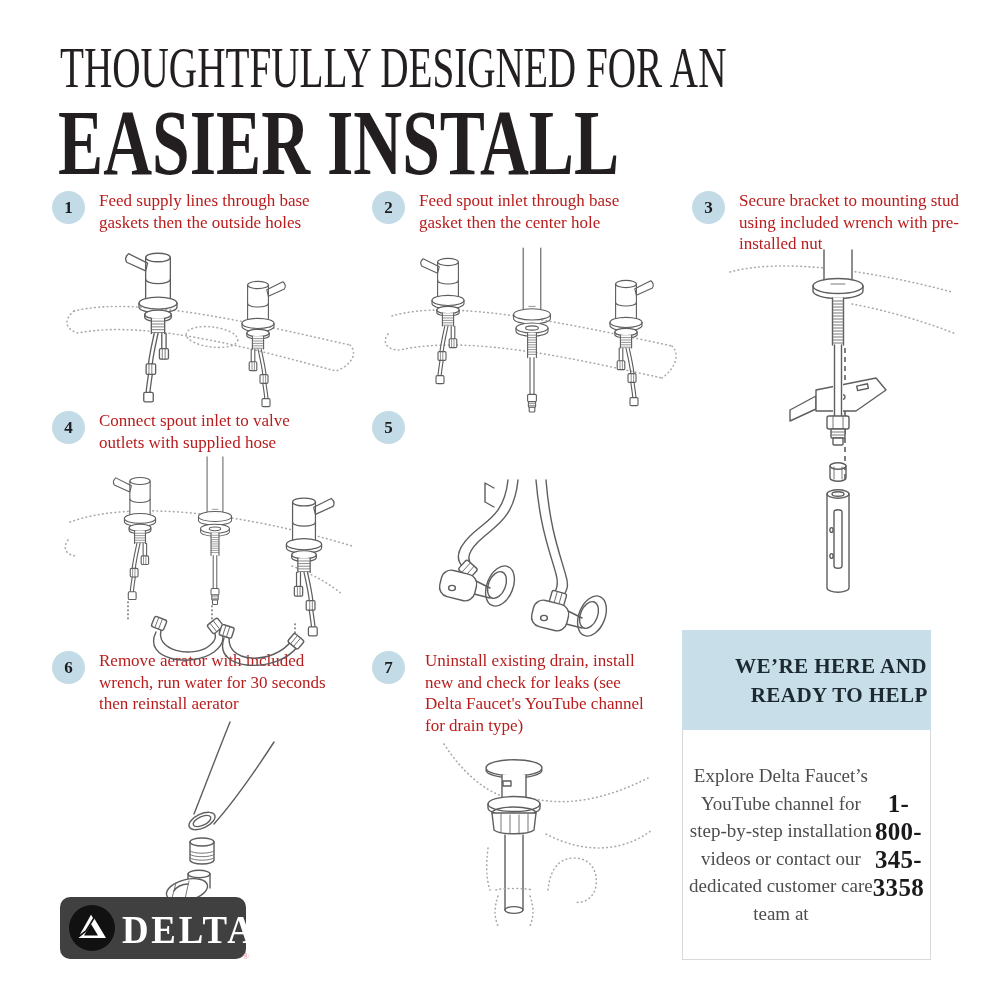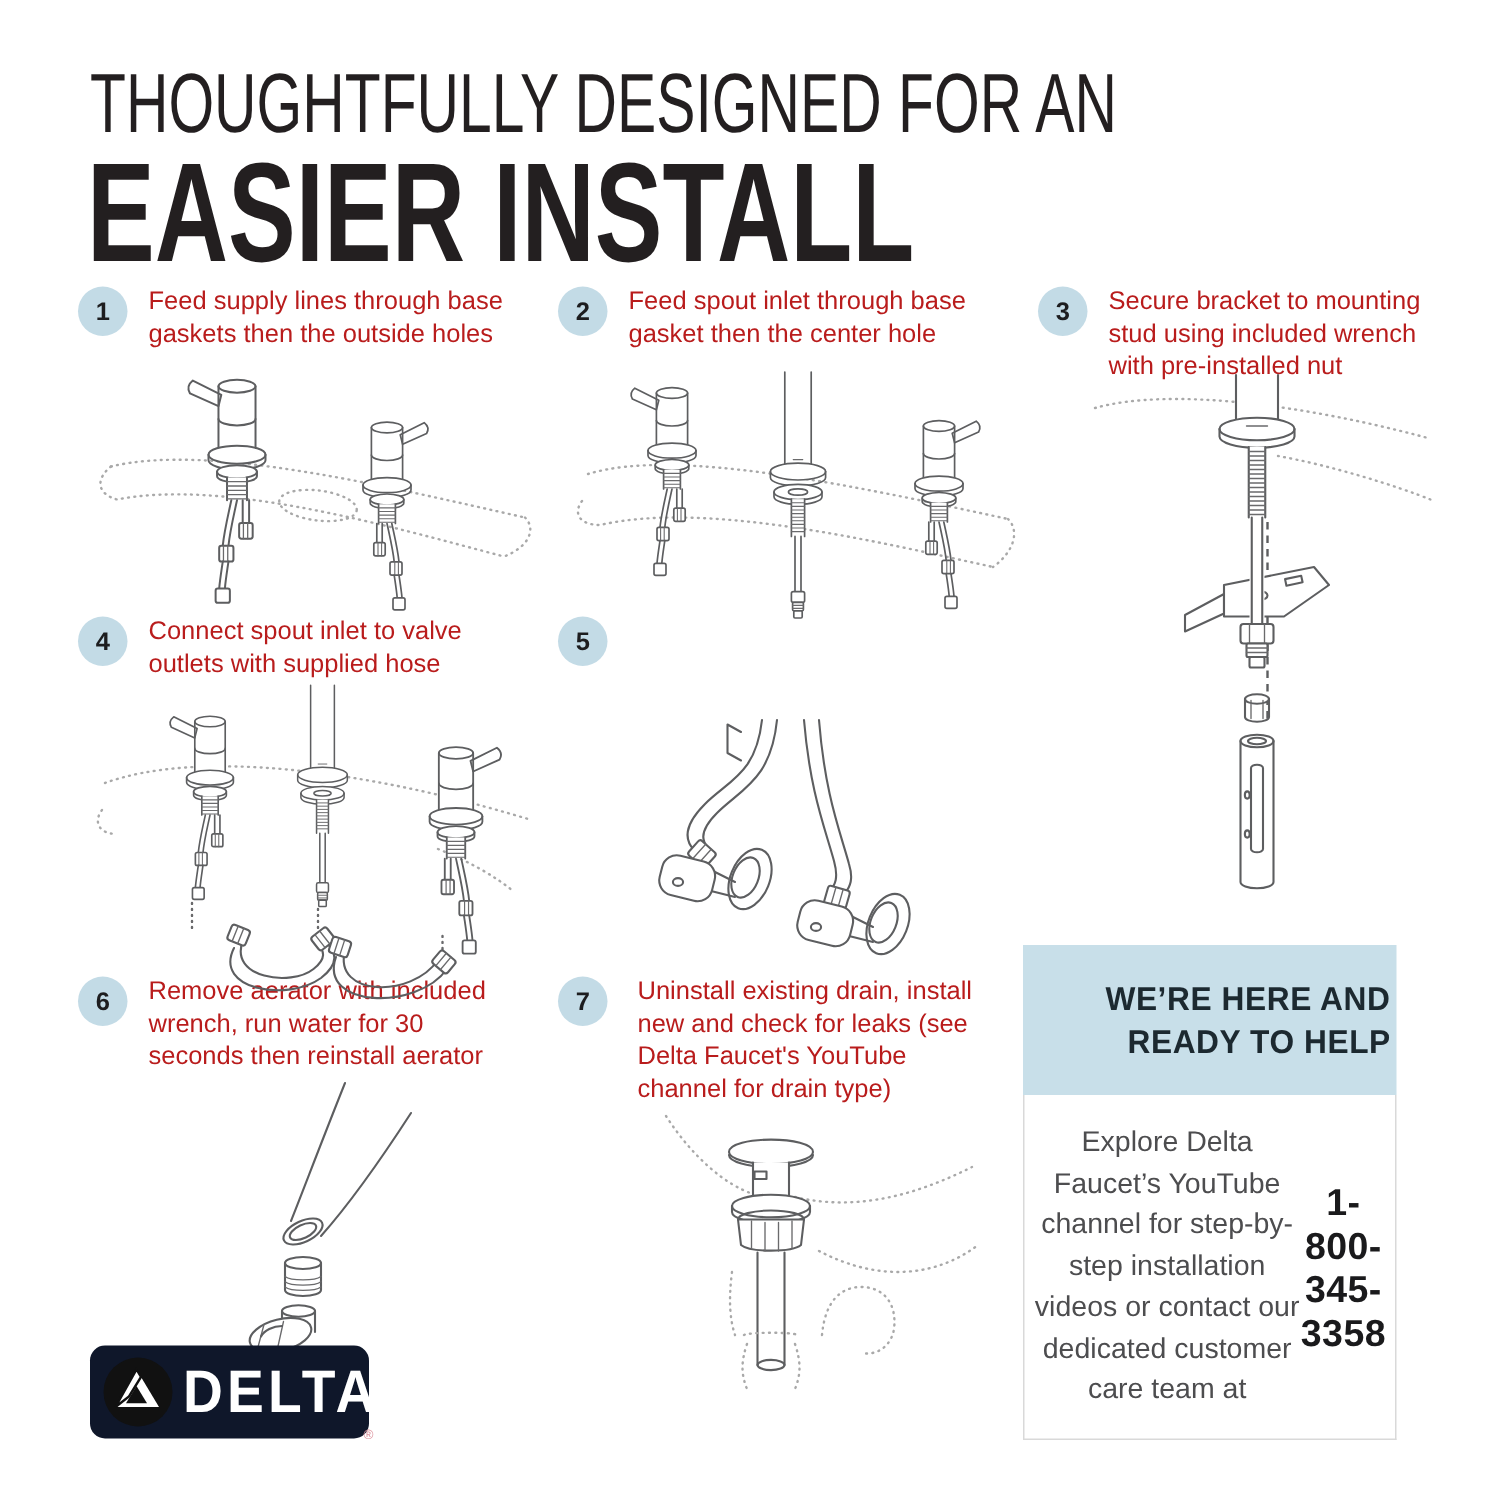--- a/index.html
+++ b/index.html
@@ -1,17 +1,17 @@
 <!DOCTYPE html>
 <html><head>
 <meta charset="utf-8">
 <style>
   html,body{margin:0;padding:0;background:#ffffff;}
   .page{position:relative;width:1000px;height:1000px;background:#ffffff;overflow:hidden;
-        font-family:Liberation Sans, sans-serif;color:#4d4d4f;}
+        font-family:Liberation Serif, serif;color:#4d4d4f;}
   
   .kicker{position:absolute;left:60px;top:36px;font-size:56px;font-weight:500;color:#231f20;
           white-space:nowrap;transform:scaleX(.70);transform-origin:left top;letter-spacing:0px;}
   .title{position:absolute;left:58px;top:88px;font-size:94px;font-weight:700;color:#231f20;
          white-space:nowrap;transform:scaleX(.72);transform-origin:left top;letter-spacing:0px;}
   
   .step{position:absolute;display:flex;align-items:flex-start;}
   .badge{width:33px;height:33px;border-radius:50%;background:#c3dbe6;flex:0 0 33px;
          display:flex;align-items:center;justify-content:center;
          font-size:17px;font-weight:700;color:#1d1d1f;margin-top:1px;}
@@ -30,21 +30,21 @@
   .help-head{height:100px;background:#c8dfe9;display:flex;flex-direction:column;
              align-items:flex-end;justify-content:center;}
   .help-head div{font-size:22px;font-weight:700;color:#1c2930;letter-spacing:.4px;
                  transform:scaleX(.96);line-height:29px;white-space:nowrap;}
   .help-body{height:230px;border:1px solid #d9d9d9;border-top:none;background:#fff;
              display:flex;flex-direction:row;align-items:center;justify-content:center;
              padding:0 6px;box-sizing:border-box;text-align:center;}
   .help-body p{margin:0;font-size:19px;line-height:27.5px;color:#4d4d4f;}
   .help-phone{font-size:25px;font-weight:700;color:#1a1a1c;margin-top:3px;letter-spacing:.3px;}
   
-  .logo{position:absolute;left:60px;top:897px;width:186px;height:62px;background:#0f172a;
+  .logo{position:absolute;left:60px;top:897px;width:186px;height:62px;background:#404040;
         border-radius:10px;display:flex;align-items:center;}
   .logo-circle{position:absolute;left:8px;top:7px;width:48px;height:48px;}
   .logo-word{position:absolute;left:62px;top:9px;font-size:40px;font-weight:700;color:#ffffff;
              letter-spacing:3px;transform:scaleX(.92);transform-origin:left top;}
   .logo-reg{position:absolute;right:-3px;bottom:-2px;font-size:9px;color:#dc8f9a;}
 </style>
 </head>
 <body>
 
 <div class="page">

